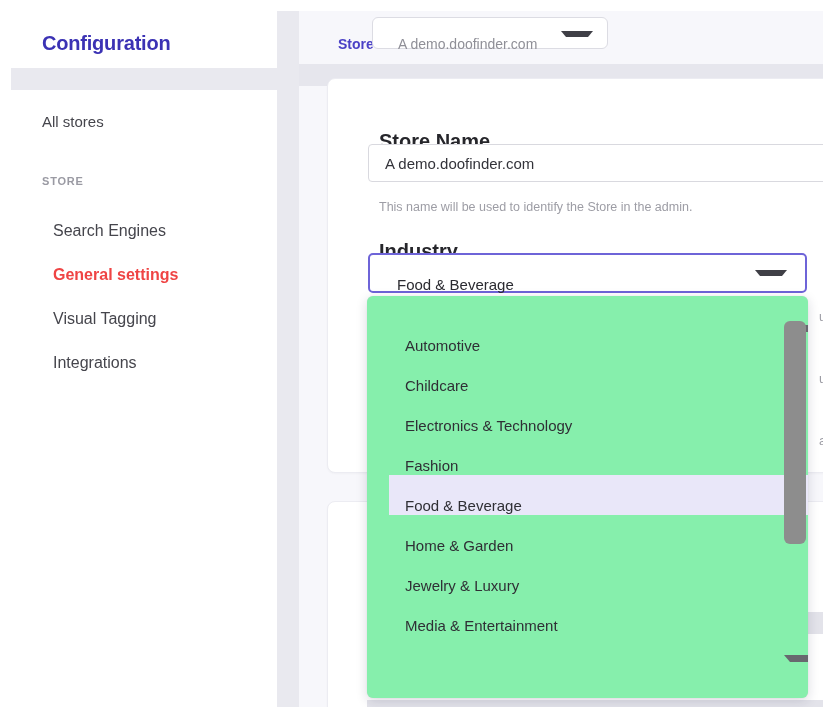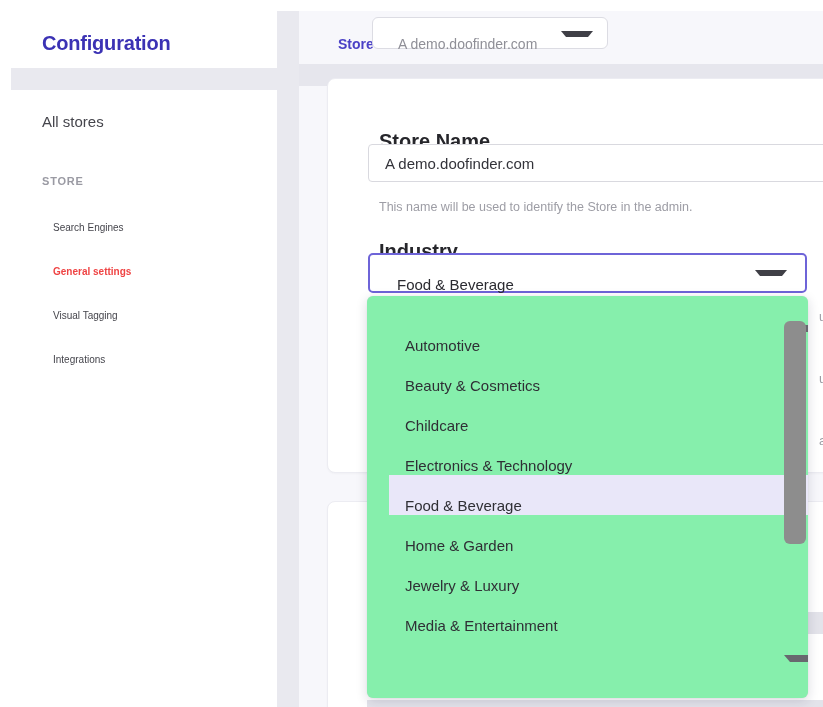--- a/index.html
+++ b/index.html
@@ -7,21 +7,21 @@
   body { font-family:"Liberation Sans", sans-serif; background:#ffffff; position:relative; }
   .app { position:absolute; left:0; top:0; width:823px; height:707px; overflow:hidden; }
 
   
   .left-col { position:absolute; left:0; top:0; width:266px; height:707px; background:#ffffff; }
   .left-header-divider { position:absolute; left:0; top:57px; width:266px; height:1px; background:#e9e9ef; }
   .page-title { position:absolute; left:20px; top:10px; font-size:20px; font-weight:700; color:#3b32b4; letter-spacing:-0.2px; }
   .all-stores { position:absolute; left:20px; top:91px; font-size:15px; color:#45454c; cursor:pointer; }
   .section-label { position:absolute; left:20px; top:153px; font-size:11px; font-weight:700; letter-spacing:0.8px; color:#9a9aa3; }
   .side-nav { position:absolute; left:20px; top:189px; }
-  .nav-item { font-size:10px; color:#45454c; height:16px; margin-bottom:22px; cursor:pointer; white-space:nowrap; }
+  .nav-item { font-size:16px; color:#45454c; height:16px; margin-bottom:22px; cursor:pointer; white-space:nowrap; }
   .nav-item.active { color:#ef4444; font-weight:700; }
 
   
   .v-divider { position:absolute; left:266px; top:0; width:1px; height:707px; background:#e9e9ef; z-index:6; }
 
   
   .right-col { position:absolute; left:267px; top:0; width:556px; height:707px; background:#f7f7fb; }
   .right-header-line { position:absolute; left:0; top:53px; width:556px; height:1px; background:#e6e6ed; }
   .store-picker-label { position:absolute; left:49px; top:14px; font-size:14px; font-weight:700; color:#4a40c6; }
   .store-select { position:absolute; left:94px; top:6px; width:236px; height:32px; background:#ffffff; border:1px solid #dcdce3; border-radius:6px; cursor:pointer; }
@@ -118,26 +118,26 @@
     <section class="card card2">
       <div class="faint-line line1"></div>
       <div class="faint-line line2"></div>
     </section>
 
     <div class="dropdown-panel">
       <ul>
 
           <li class="option">Automotive</li>
 
-          <li class="option">Beauty &amp; Cosmetics</li>
 
           <li class="option">Childcare</li>
 
           <li class="option">Electronics &amp; Technology</li>
 
+          <li class="option">Fashion</li>
 
           <li class="option selected">Food &amp; Beverage</li>
 
           <li class="option">Home &amp; Garden</li>
 
 
           <li class="option">Jewelry &amp; Luxury</li>
 
           <li class="option">Media &amp; Entertainment</li>
         </ul>

